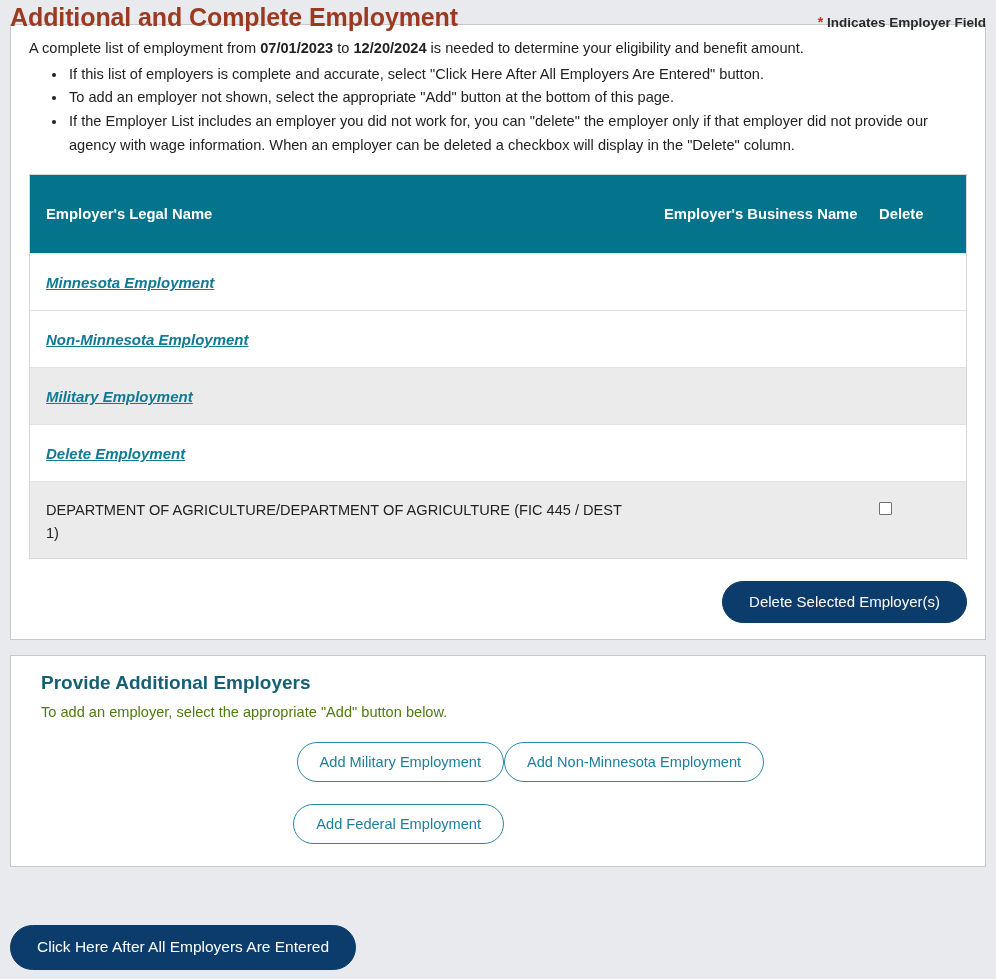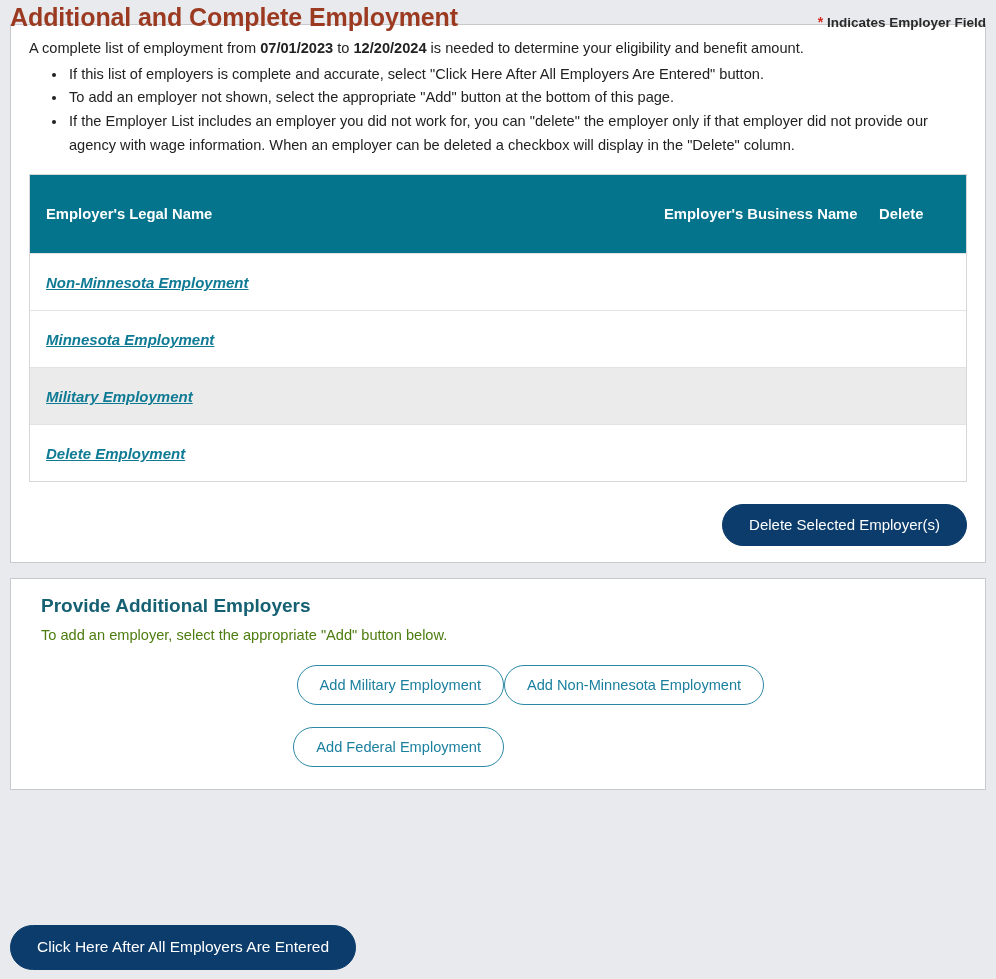--- a/index.html
+++ b/index.html
@@ -245,50 +245,59 @@
     <div class="emp-table">
 
       <div class="thead-row">
         <div class="th th-legal">Employer's Legal Name</div>
         <div class="th th-biz">Employer's Business Name</div>
         <div class="th th-delete">Delete</div>
       </div>
 
       <div class="trow">
         <div class="td-legal">
+          <span class="emp-link">Minnesota Employment</span>
+        </div>
+        <div class="td-biz"></div>
+        <div class="td-delete"></div>
+      </div>
+
+      <div class="trow">
+        <div class="td-legal">
           <span class="emp-link">Non-Minnesota Employment</span>
         </div>
         <div class="td-biz"></div>
         <div class="td-delete"></div>
       </div>
 
+      <div class="trow alt">
+        <div class="td-legal">
+          <span class="emp-link">Military Employment</span>
+        </div>
+        <div class="td-biz"></div>
+        <div class="td-delete"></div>
+      </div>
+
       <div class="trow">
         <div class="td-legal">
-          <span class="emp-link">Minnesota Employment</span>
+          <span class="emp-link">Delete Employment</span>
         </div>
         <div class="td-biz"></div>
         <div class="td-delete"></div>
       </div>
 
       <div class="trow alt">
         <div class="td-legal">
-          <span class="emp-link">Military Employment</span>
-        </div>
-        <div class="td-biz"></div>
-        <div class="td-delete"></div>
-      </div>
-
-      <div class="trow">
-        <div class="td-legal">
-          <span class="emp-link">Delete Employment</span>
-        </div>
-        <div class="td-biz"></div>
-        <div class="td-delete"></div>
-      </div>
-
+          <span class="plain-name">DEPARTMENT OF AGRICULTURE/DEPARTMENT OF AGRICULTURE (FIC 445 / DEST 1)</span>
+        </div>
+        <div class="td-biz"></div>
+        <div class="td-delete">
+          <span class="chk"></span>
+        </div>
+      </div>
 
     </div>
 
     <div class="btn-row-right">
       <button class="btn btn-primary">Delete Selected Employer(s)</button>
     </div>
 
   </div>
 
   <div class="card card-2">

